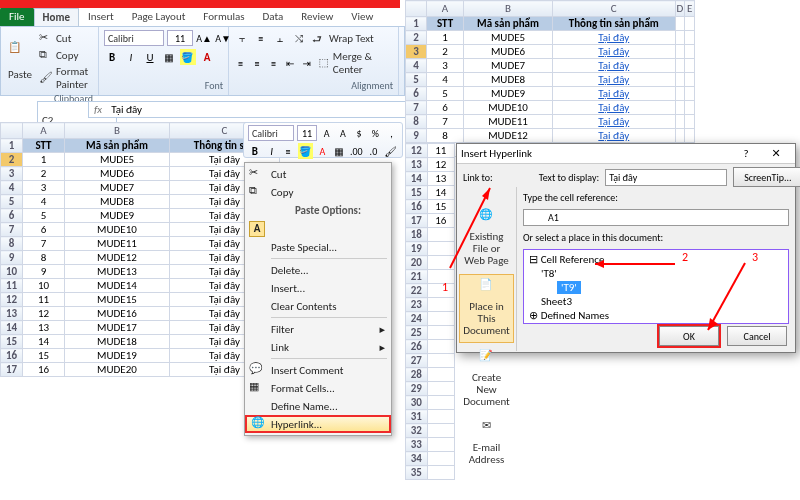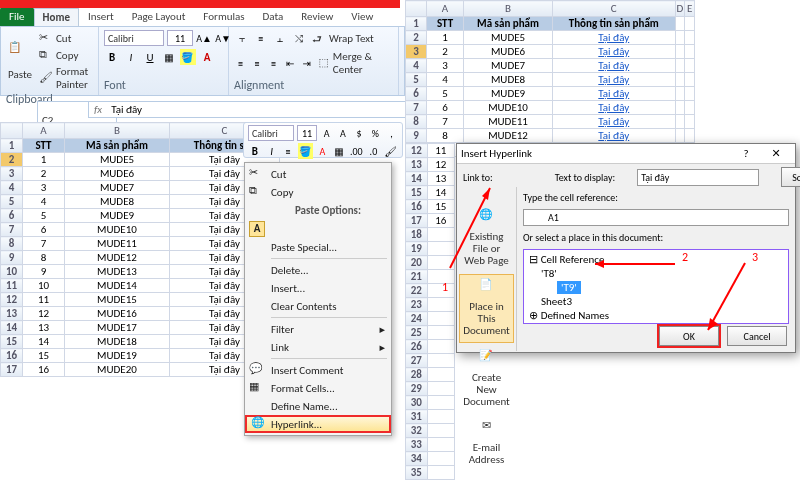--- a/index.html
+++ b/index.html
@@ -4,21 +4,21 @@
 <style>
 *{box-sizing:border-box;margin:0;padding:0;font-family:Calibri,Arial,sans-serif;font-size:11px;}
 body{background:#fff;width:800px;height:500px;overflow:hidden;position:relative;}
 .red-bar{position:absolute;top:0;left:0;height:8px;width:400px;background:#f02020;z-index:5;}
 .tabs{position:absolute;top:8px;left:0;width:405px;height:18px;display:flex;align-items:flex-end;background:transparent;}
 .tab{padding:2px 8px;color:#444;border:1px solid transparent;cursor:pointer;}
 .tab.file{background:#0f7a2e;color:#fff;border-radius:3px 3px 0 0;}
 .tab.active{background:#f1f5fa;border:1px solid #bcd;border-bottom:none;font-weight:bold;}
 .ribbon{position:absolute;top:26px;left:0;width:405px;height:70px;background:linear-gradient(#f5f9ff,#e3ecf7);border:1px solid #b8cce4;display:flex;}
 .grp{border-right:1px solid #c7d6ea;padding:3px 5px;display:flex;flex-direction:column;justify-content:space-between;height:100%;}
-.grp-label{text-align:left;font-size:12px;color:#567;}
+.grp-label{text-align:right;font-size:10px;color:#567;}
 .rb-row{display:flex;align-items:center;gap:3px;}
 .rb-item{display:flex;align-items:center;gap:3px;padding:1px 2px;color:#333;}
 .ic{width:14px;height:14px;display:inline-block;}
 .big-ic{width:24px;height:24px;}
 .font-sel{width:60px;height:16px;border:1px solid #aac;background:#fff;font-size:10px;padding:0 3px;color:#333;}
 .size-sel{width:26px;height:16px;border:1px solid #aac;background:#fff;font-size:10px;text-align:center;}
 .btn-sq{width:16px;height:16px;border:1px solid transparent;display:flex;align-items:center;justify-content:center;font-size:10px;}
 .name-box{position:absolute;top:101px;left:14px;width:80px;height:17px;border:1px solid #b8cce4;background:#fff;padding:18px 4px;color:#333;margin-left:23px;}
 .fx-bar{position:absolute;top:101px;left:88px;width:323px;height:17px;border:1px solid #b8cce4;background:#fff;display:flex;align-items:center;}
 .fx-lbl{font-style:italic;color:#777;padding:0 5px;}
@@ -558,21 +558,21 @@
 </div>
 
 <div class="dlg">
   <div class="dlg-title">
     <span>Insert Hyperlink</span>
     <div style="display:flex">
         <span class="dlg-x">?</span>
         <span class="dlg-x">✕</span>
       </div>
   </div>
-  <div style="display:flex;padding:3px 6px 0 6px;gap:22px;align-items:center">
+  <div style="display:flex;padding:3px 6px 0 6px;gap:6px;align-items:center">
     <span class="fld-lbl">Link to:</span>
     <span class="fld-lbl" style="margin-left:40px">Text to display:</span>
     <input class="fld-inp" value="Tại đây" style="">
     <button class="btn">ScreenTip...</button>
   </div>
   <div class="dlg-body">
     <div class="dlg-side">
       <div class="side-btn"><span class="side-ic">🌐</span><span>Existing File or Web Page</span></div>
       <div class="side-btn sel"><span class="side-ic">📄</span><span>Place in This Document</span></div>
       <div class="side-btn"><span class="side-ic">📝</span><span>Create New Document</span></div>

